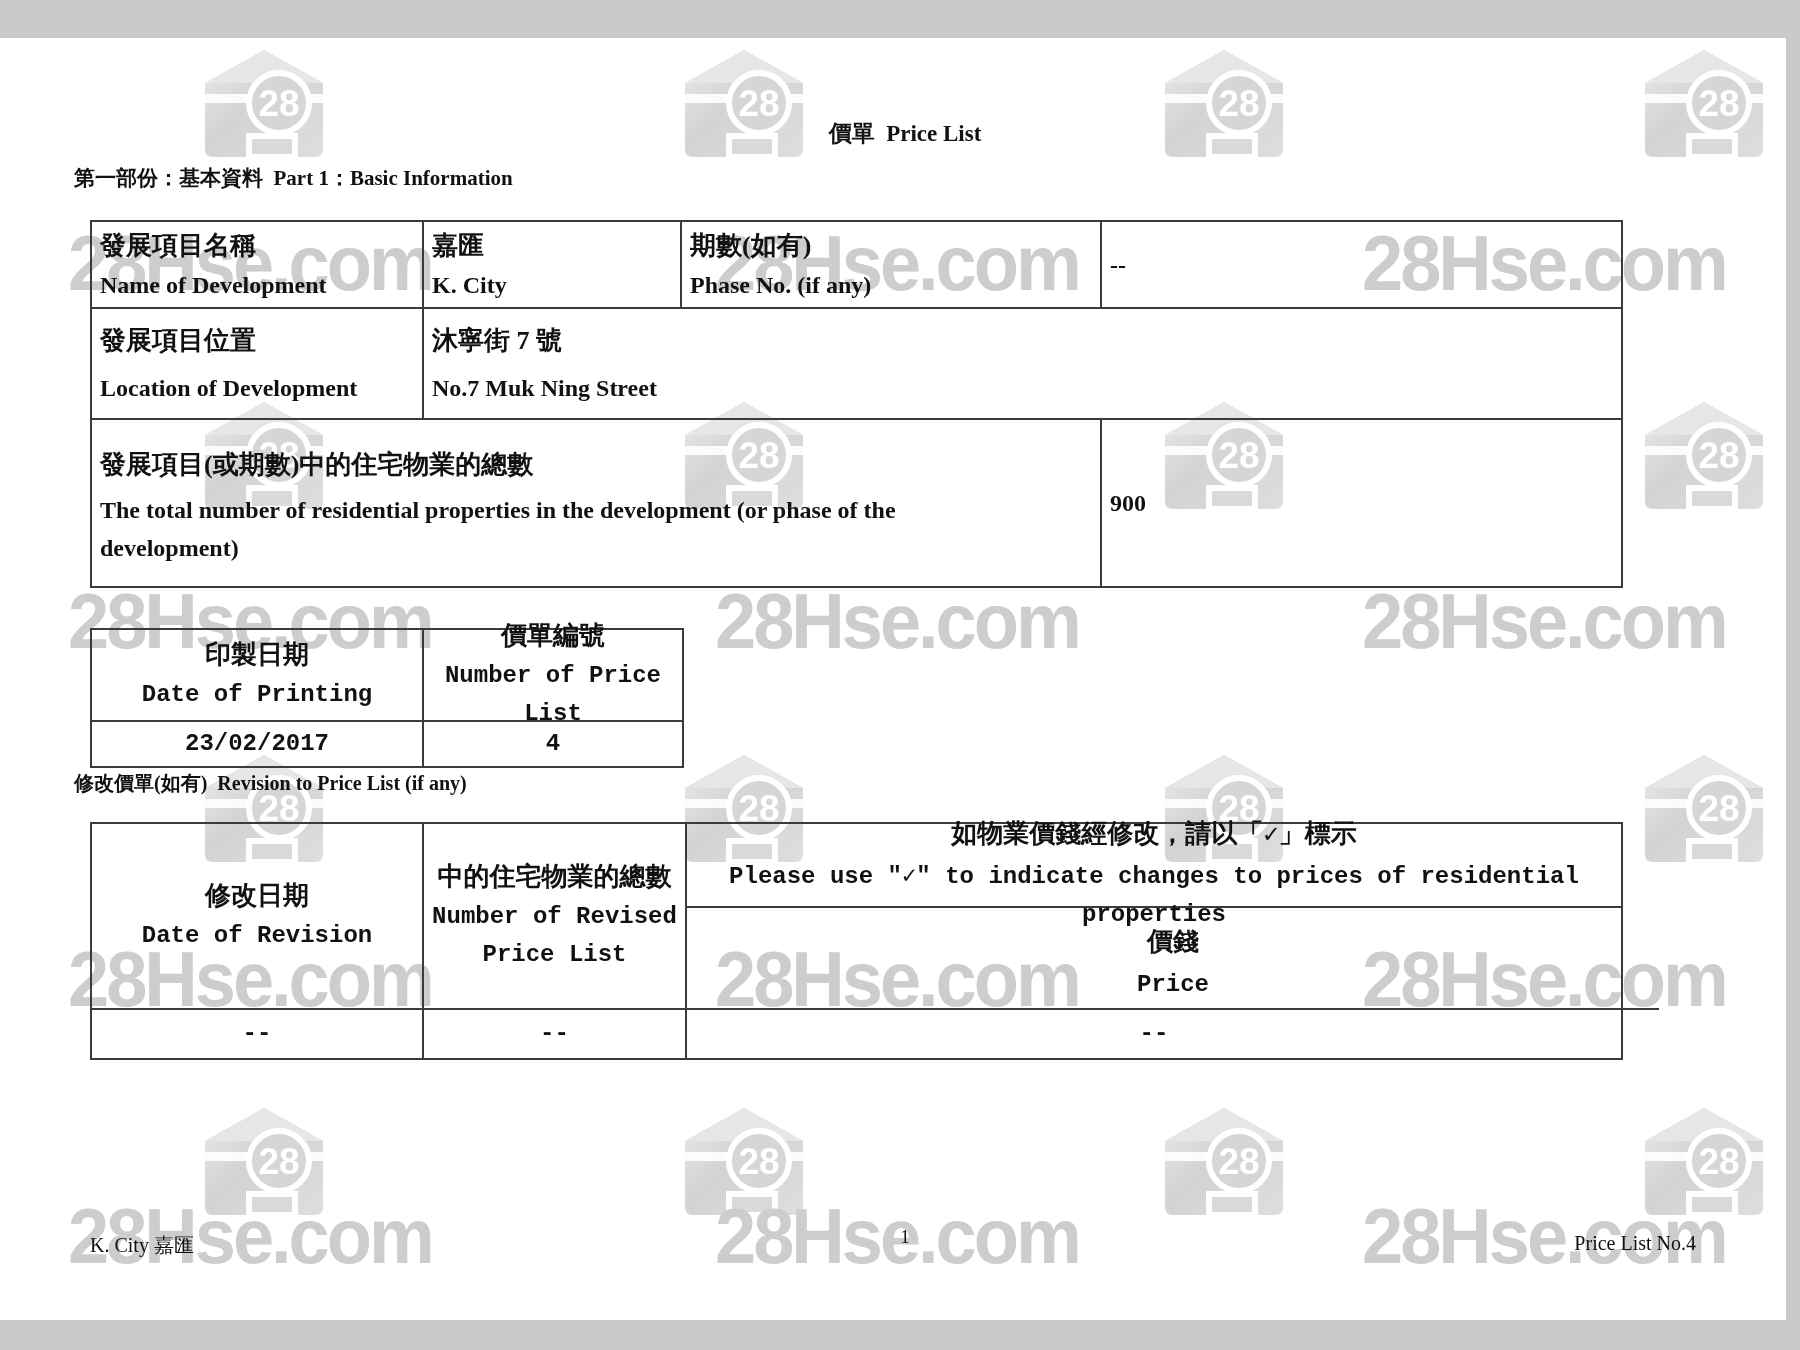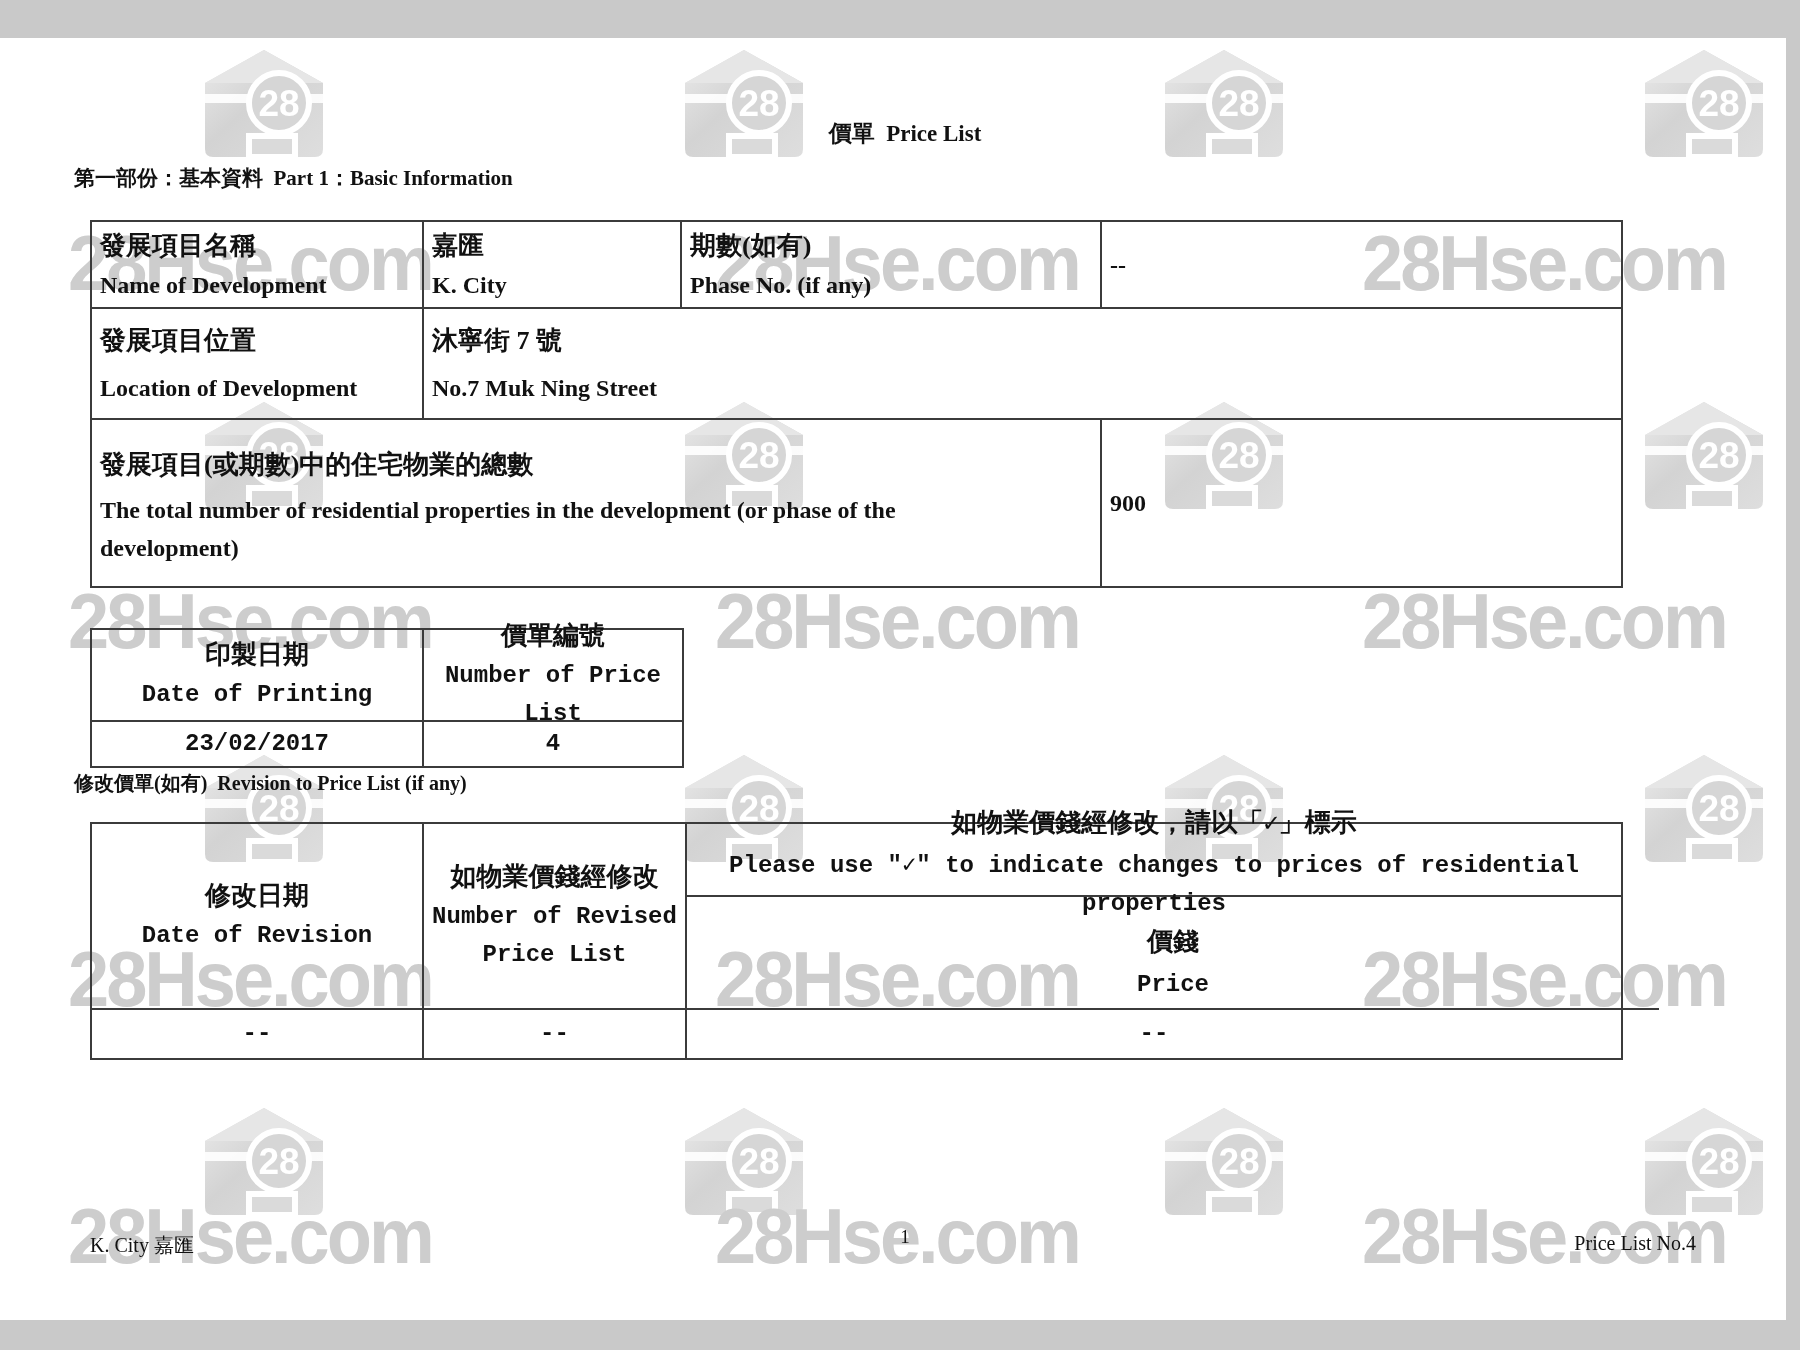--- a/index.html
+++ b/index.html
@@ -212,25 +212,25 @@
     </div>
 
     <div class="h-sec" style="top:770px;font-size:20px">修改價單(如有)  Revision to Price List (if any)</div>
 
     <div class="tbl" style="left:78px;top:822px;width:1533px;height:238px">
       <div class="tcell ctr" style="left:0;top:0;width:332px;height:186px">
         <span class="ln cn">修改日期</span>
         <span class="ln en">Date of Revision</span>
       </div>
       <div class="tcell ctr" style="left:332px;top:0;width:263px;height:186px">
-        <span class="ln cn">如物業價錢經修改</span>
+        <span class="ln cn">中的住宅物業的總數</span>
         <span class="ln en">Number of Revised</span>
         <span class="ln en">Price List</span>
       </div>
-      <div class="tcell ctr no-r" style="left:595px;top:4px;width:934px;height:69px">
+      <div class="tcell ctr no-r" style="left:595px;top:15px;width:934px;height:69px">
         <span class="ln cn" style="line-height:46px">如物業價錢經修改，請以「✓」標示</span>
         <span class="ln en">Please use "✓" to indicate changes to prices of residential properties</span>
       </div>
       <div class="tcell ctr no-r" style="left:595px;top:94px;width:972px;height:92px">
         <span class="ln cn" style="line-height:44px">價錢</span>
         <span class="ln en" style="line-height:40px">Price</span>
       </div>
       <div class="tcell ctr no-b" style="left:0;top:186px;width:332px;height:48px">
         <span class="val">--</span>
       </div>

